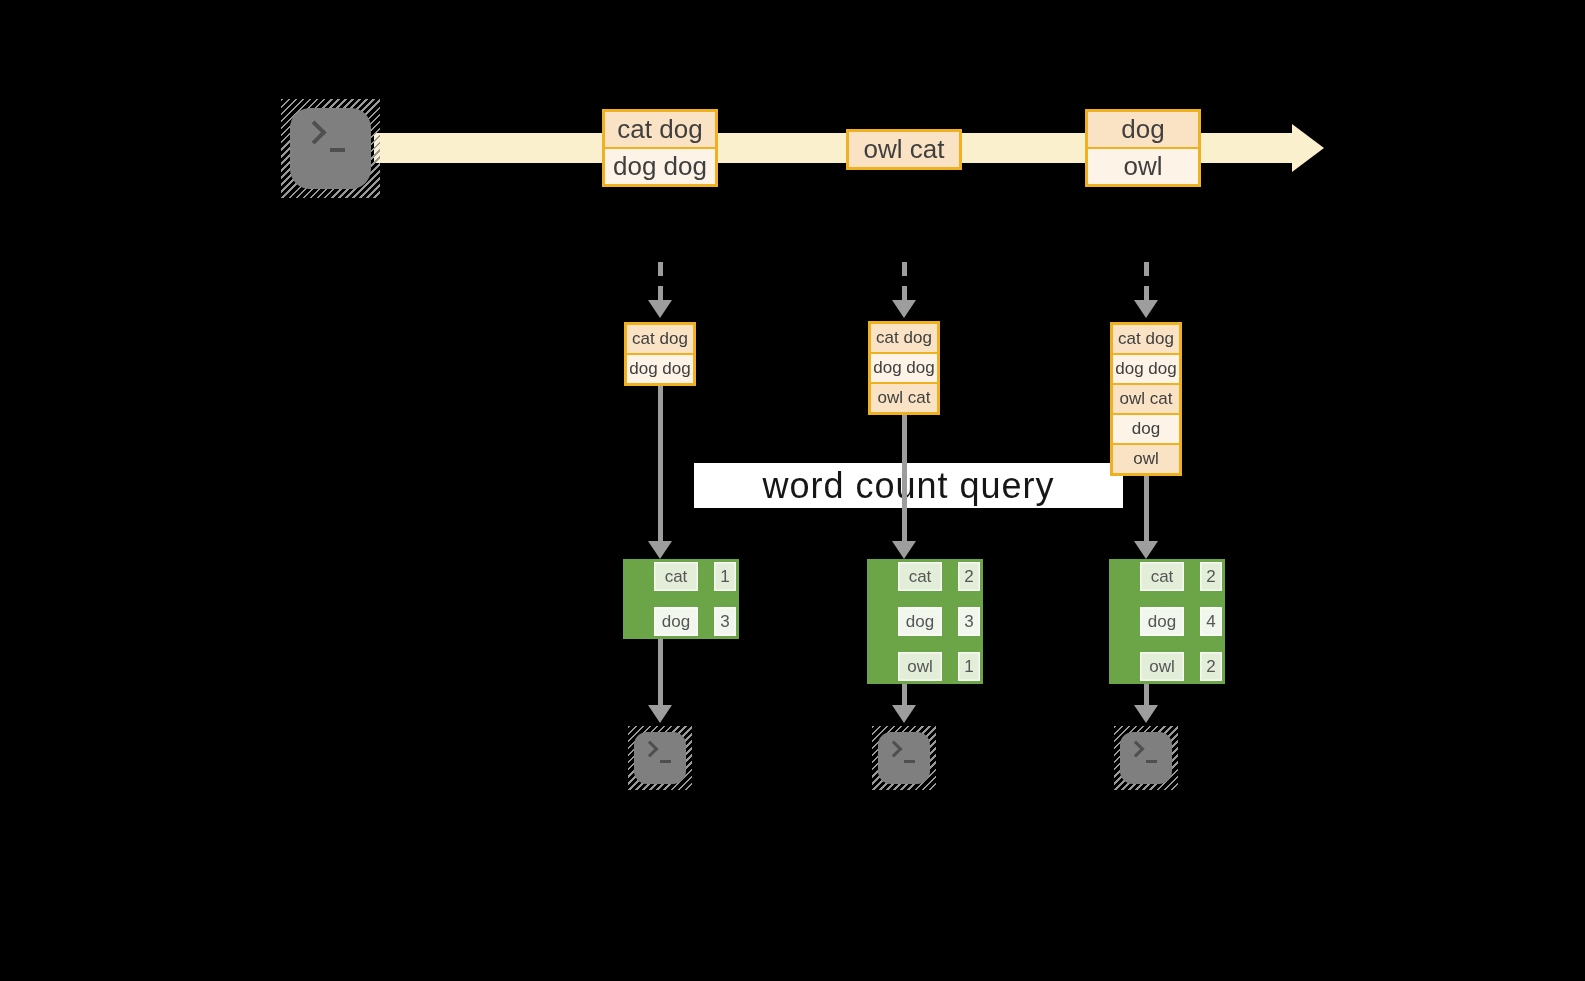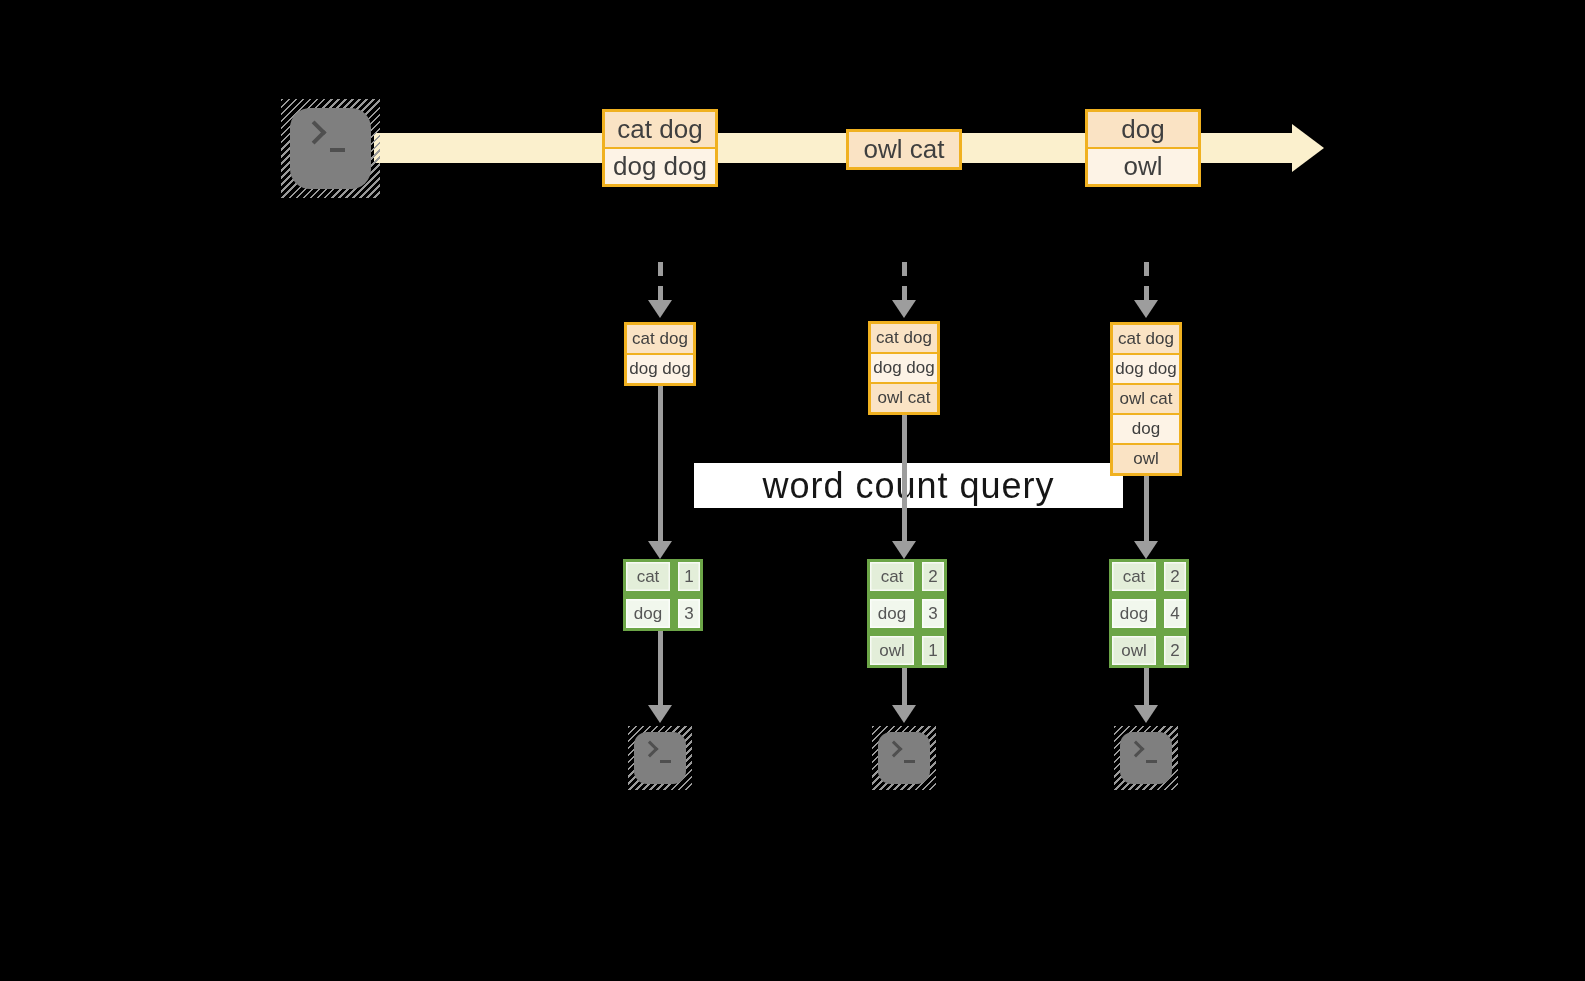--- a/index.html
+++ b/index.html
@@ -44,21 +44,21 @@
   .sbox{position:absolute;z-index:3;border:3px solid var(--gold);background:var(--gold);
     display:flex;flex-direction:column;gap:2px;}
   .srow{background:var(--peach-dark);color:var(--boxtext);display:flex;align-items:center;justify-content:center;}
   .srow:nth-child(even){background:var(--peach-light);}
   .sbox-lg{width:110px;}
   .sbox-lg .srow{height:35px;font-size:26px;}
   .sbox-sm{width:66px;}
   .sbox-sm .srow{height:28px;font-size:17px;}
   
   .gtable{position:absolute;z-index:3;border:3px solid var(--green);background:var(--green);
-    display:grid;grid-template-columns:44px 22px;gap:8px;}
+    display:grid;grid-template-columns:44px 22px;gap:16px;padding-left:28px;}
   .gcell{height:29px;display:flex;align-items:center;justify-content:center;
     font-size:17px;color:var(--celltext);background:var(--leaf-light);
     box-shadow:inset 0 0 0 1.5px rgba(255,255,255,0.7);}
   .gcell:nth-child(4n+1),.gcell:nth-child(4n+2){background:var(--leaf-dark);}
   
   .vdash{position:absolute;width:5px;z-index:2;
     background:repeating-linear-gradient(to bottom,var(--gray) 0 14px,rgba(0,0,0,0) 14px 24px);}
   .vline{position:absolute;width:5px;background:var(--gray);z-index:2;}
   .arr{position:absolute;width:0;height:0;z-index:2;
     border-top:18px solid var(--gray);border-left:12px solid transparent;border-right:12px solid transparent;}

